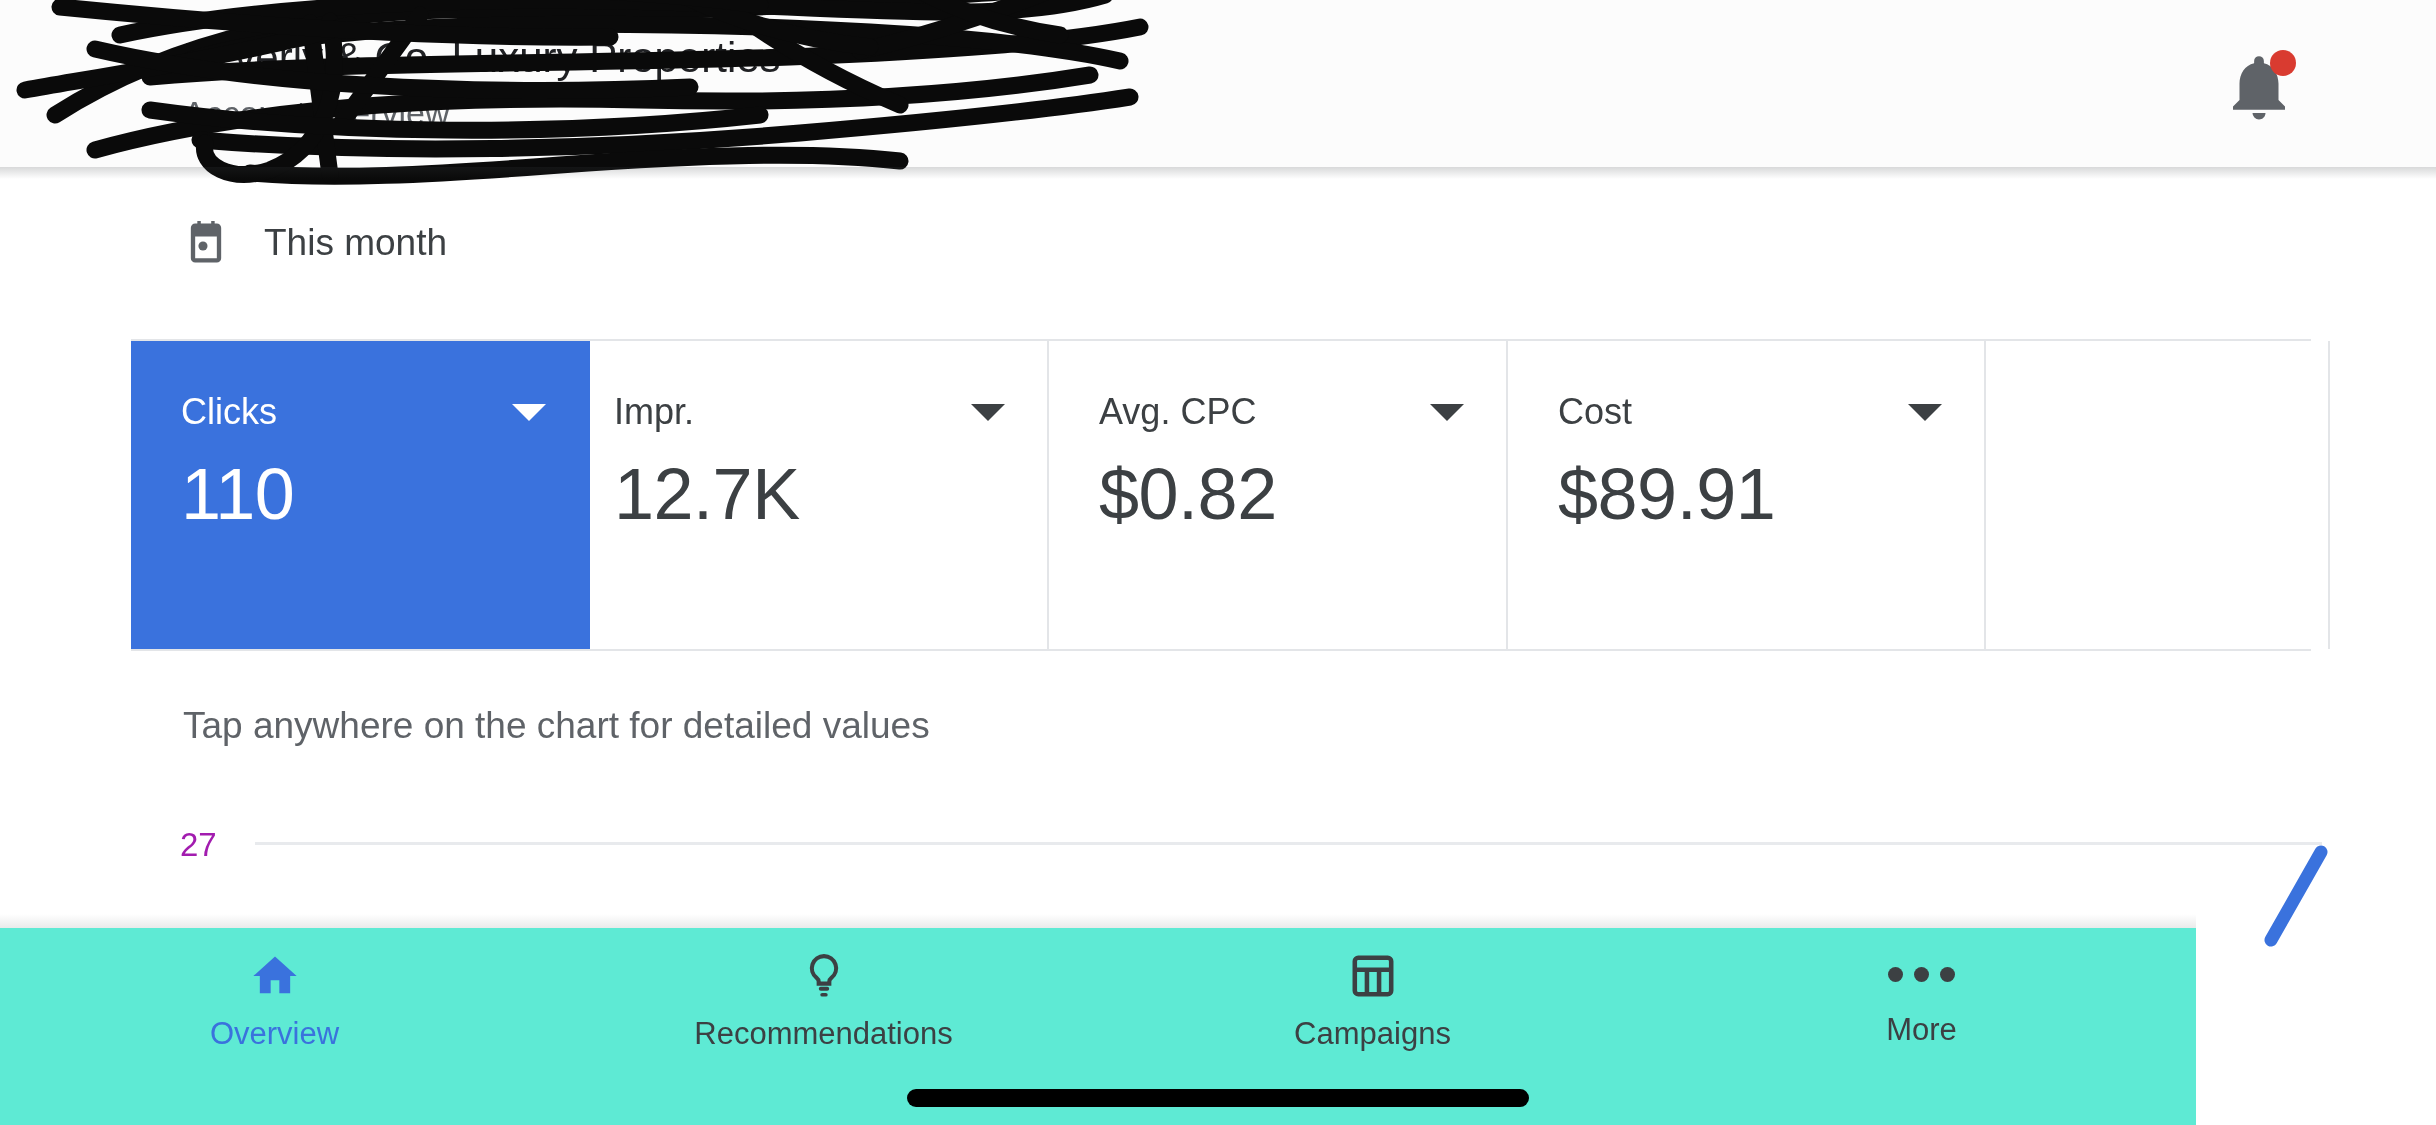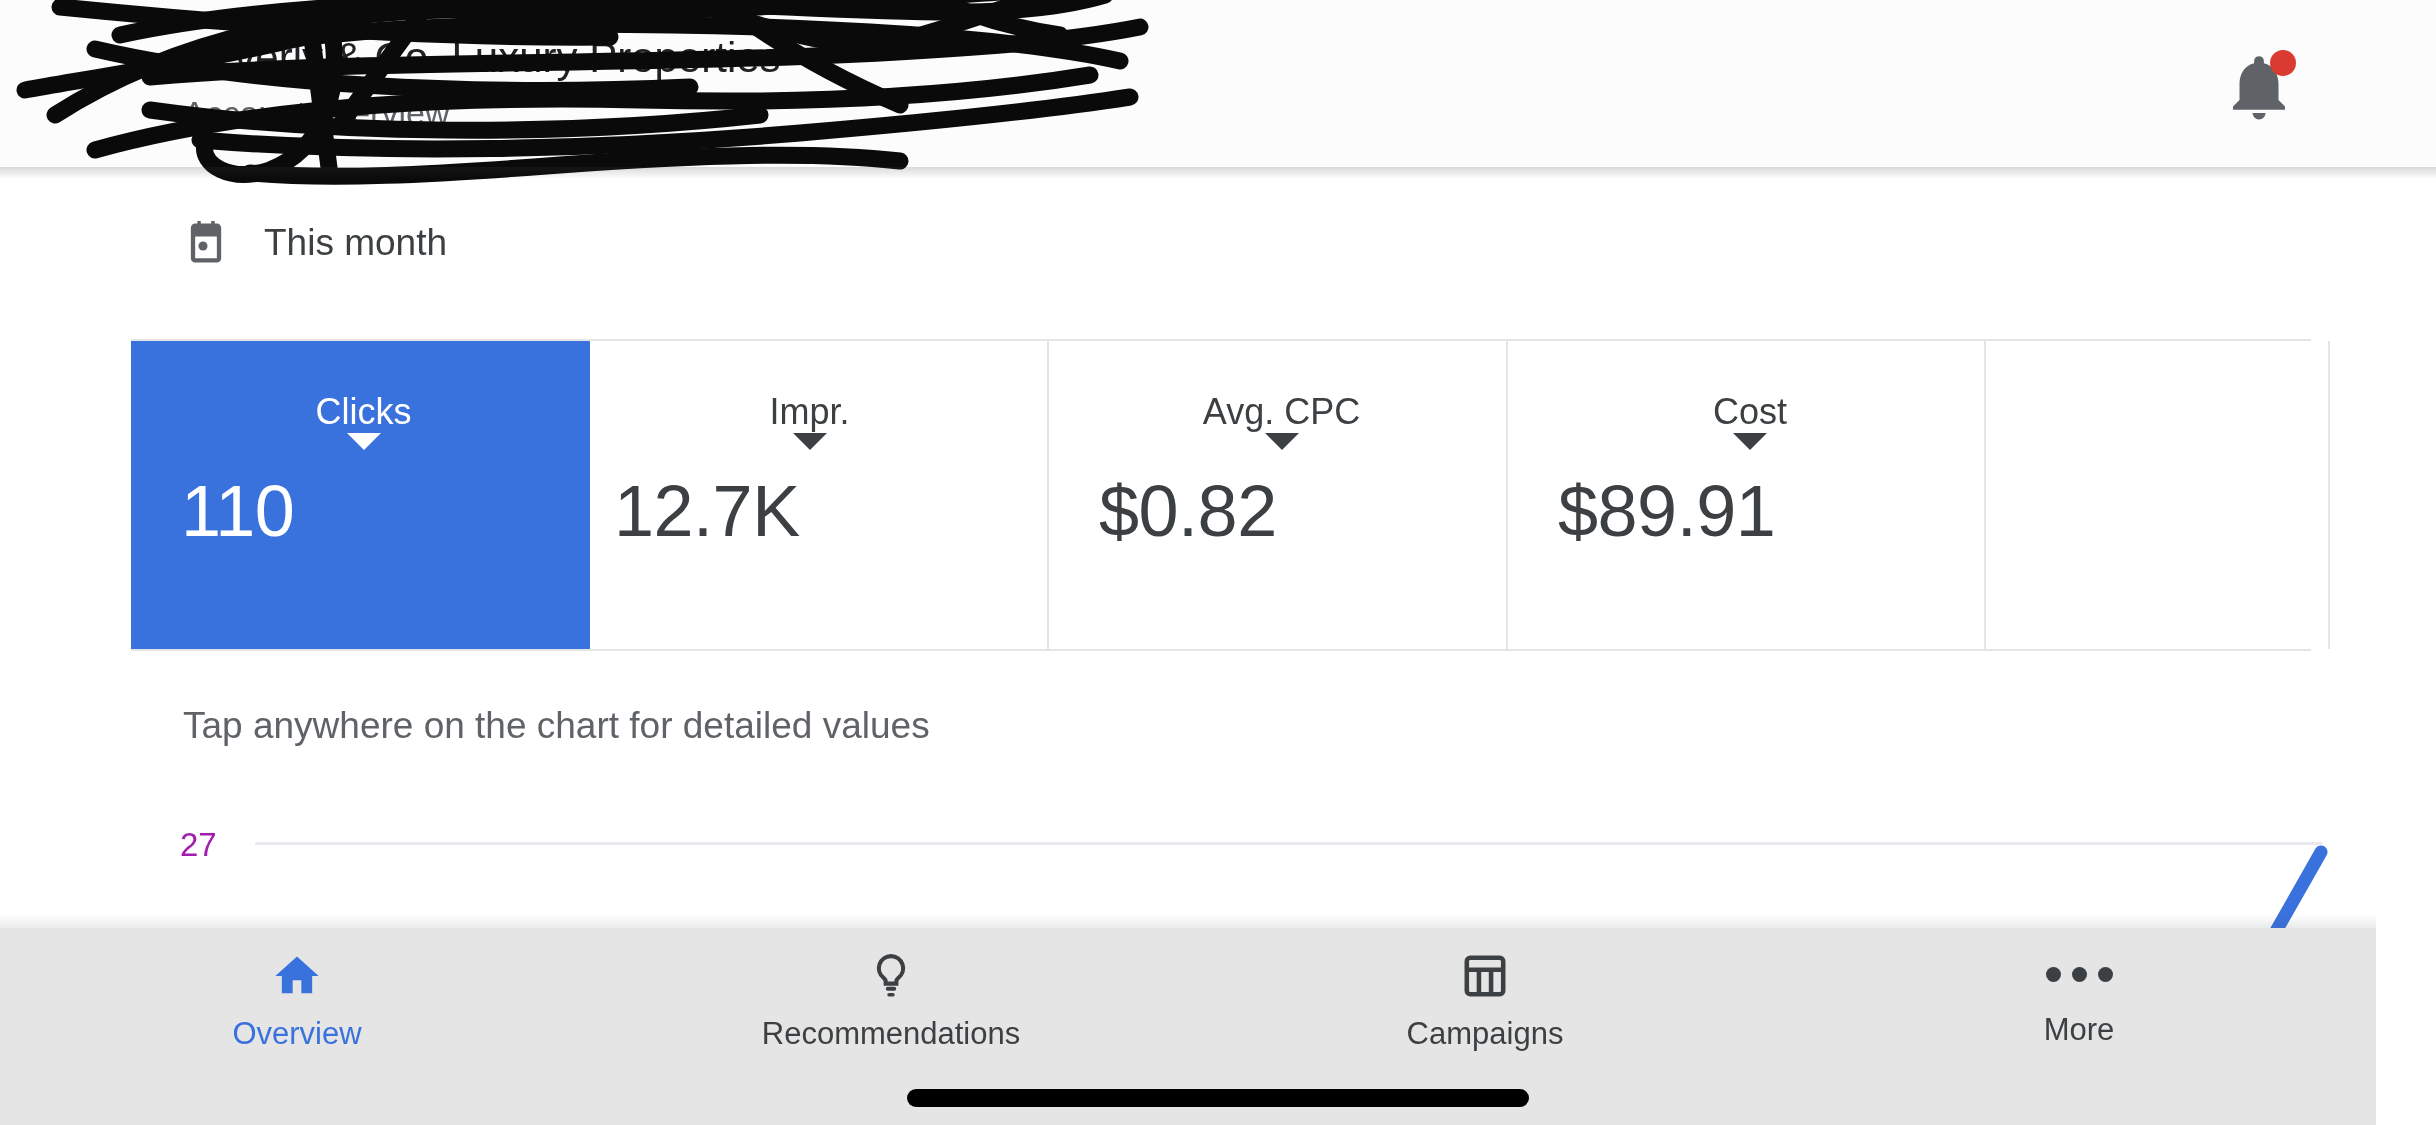--- a/index.html
+++ b/index.html
@@ -139,21 +139,20 @@
   .metric.w-cost   { width: 478px; }
   .metric.w-empty  { width: 344px; }
   .metric.selected {
     background: #3a72dd;
     border-right-color: #3a72dd;
   }
   .metric-head {
     display: flex;
     align-items: center;
     justify-content: space-between;
-    flex-direction: column;
   }
   .metric-name {
     font-size: 36px;
     color: #3c4043;
     white-space: nowrap;
   }
   .metric.selected .metric-name { color: #ffffff; }
   .metric-caret {
     width: 0; height: 0;
     border-left: 17px solid transparent;
@@ -208,23 +207,23 @@
     width: 2200px;
     height: 140px;
     overflow: visible;
   }
 
   
   .bottom-nav {
     position: absolute;
     left: 0;
     bottom: 0;
-    width: 2376px;
+    width: 2196px;
     height: 197px;
-    background: #e5e5e5;
+    background: #5eead4;
     display: flex;
     align-items: flex-start;
     box-sizing: border-box;
   }
   .bottom-nav::before {
     content: "";
     position: absolute;
     left: 0; top: -14px;
     width: 100%;
     height: 14px;

